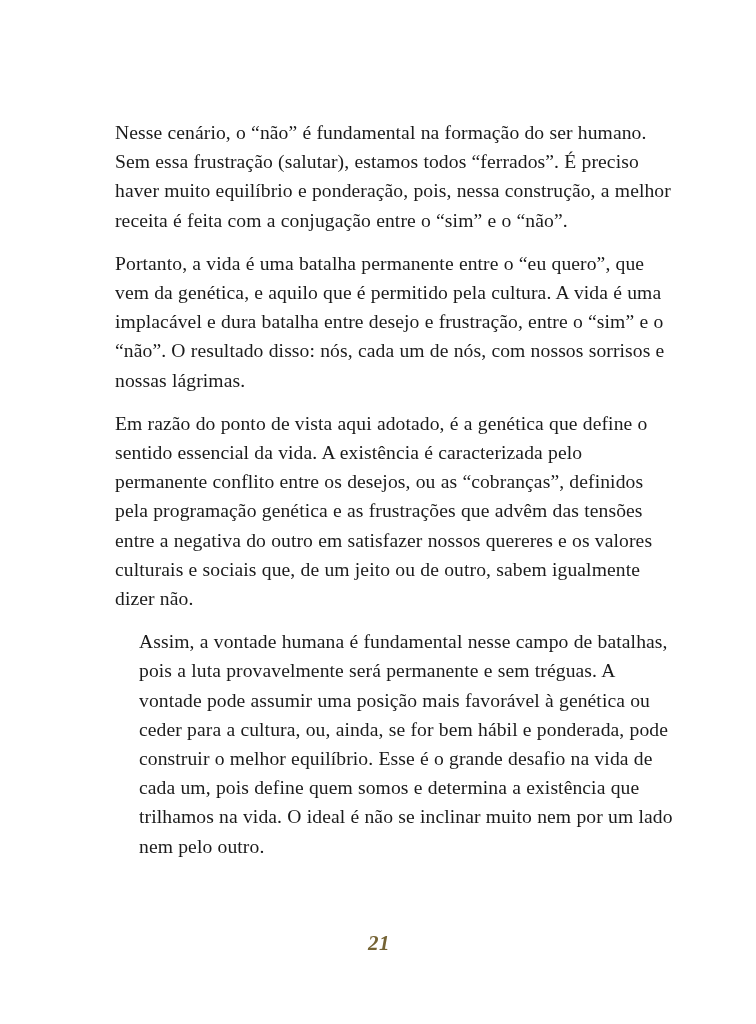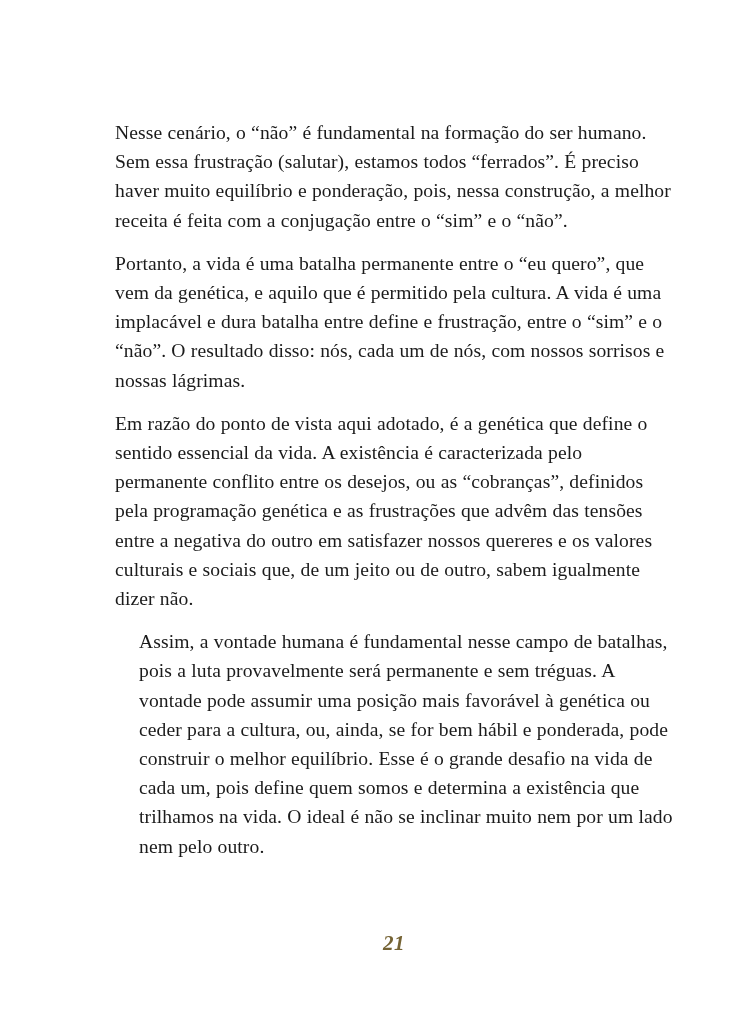--- a/index.html
+++ b/index.html
@@ -71,21 +71,21 @@
     -webkit-font-smoothing: antialiased;
   }
 
   .body-paragraph:last-child {
     margin-bottom: 0;
     margin-left: 24px;
   }
 
   .folio {
     position: absolute;
-    left: 115px;
+    left: 100px;
     width: 558px;
     top: 930px;
     text-align: center;
     font-size: 21px;
     line-height: 26px;
     font-style: italic;
     font-weight: 700;
     color: #756334;
     letter-spacing: 0.02em;
   }
@@ -94,20 +94,20 @@
 <body>
 
 <div class="page">
 
   <div class="page-edge-gutter"></div>
   <div class="page-edge-line inner"></div>
   <div class="page-edge-line outer"></div>
 
   <div class="text-column">
     <p class="body-paragraph">Nesse cenário, o “não” é fundamental na formação do ser humano. Sem essa frustração (salutar), estamos todos “ferrados”. É preciso haver muito equilíbrio e ponderação, pois, nessa construção, a melhor receita é feita com a conjugação entre o “sim” e o “não”.</p>
-    <p class="body-paragraph">Portanto, a vida é uma batalha permanente entre o “eu quero”, que vem da genética, e aquilo que é permitido pela cultura. A vida é uma implacável e dura batalha entre define e frustração, entre o “sim” e o “não”. O resultado disso: nós, cada um de nós, com nossos sorrisos e nossas lágrimas.</p>
+    <p class="body-paragraph">Portanto, a vida é uma batalha permanente entre o “eu quero”, que vem da genética, e aquilo que é permitido pela cultura. A vida é uma implacável e dura batalha entre desejo e frustração, entre o “sim” e o “não”. O resultado disso: nós, cada um de nós, com nossos sorrisos e nossas lágrimas.</p>
     <p class="body-paragraph">Em razão do ponto de vista aqui adotado, é a genética que define o sentido essencial da vida. A existência é caracterizada pelo permanente conflito entre os desejos, ou as “cobranças”, definidos pela programação genética e as frustrações que advêm das tensões entre a negativa do outro em satisfazer nossos quereres e os valores culturais e sociais que, de um jeito ou de outro, sabem igualmente dizer não.</p>
     <p class="body-paragraph">Assim, a vontade humana é fundamental nesse campo de batalhas, pois a luta provavelmente será permanente e sem tréguas. A vontade pode assumir uma posição mais favorável à genética ou ceder para a cultura, ou, ainda, se for bem hábil e ponderada, pode construir o melhor equilíbrio. Esse é o grande desafio na vida de cada um, pois define quem somos e determina a existência que trilhamos na vida. O ideal é não se inclinar muito nem por um lado nem pelo outro.</p>
   </div>
 
   <div class="folio">21</div>
 
 </div>
 
 </body></html>

